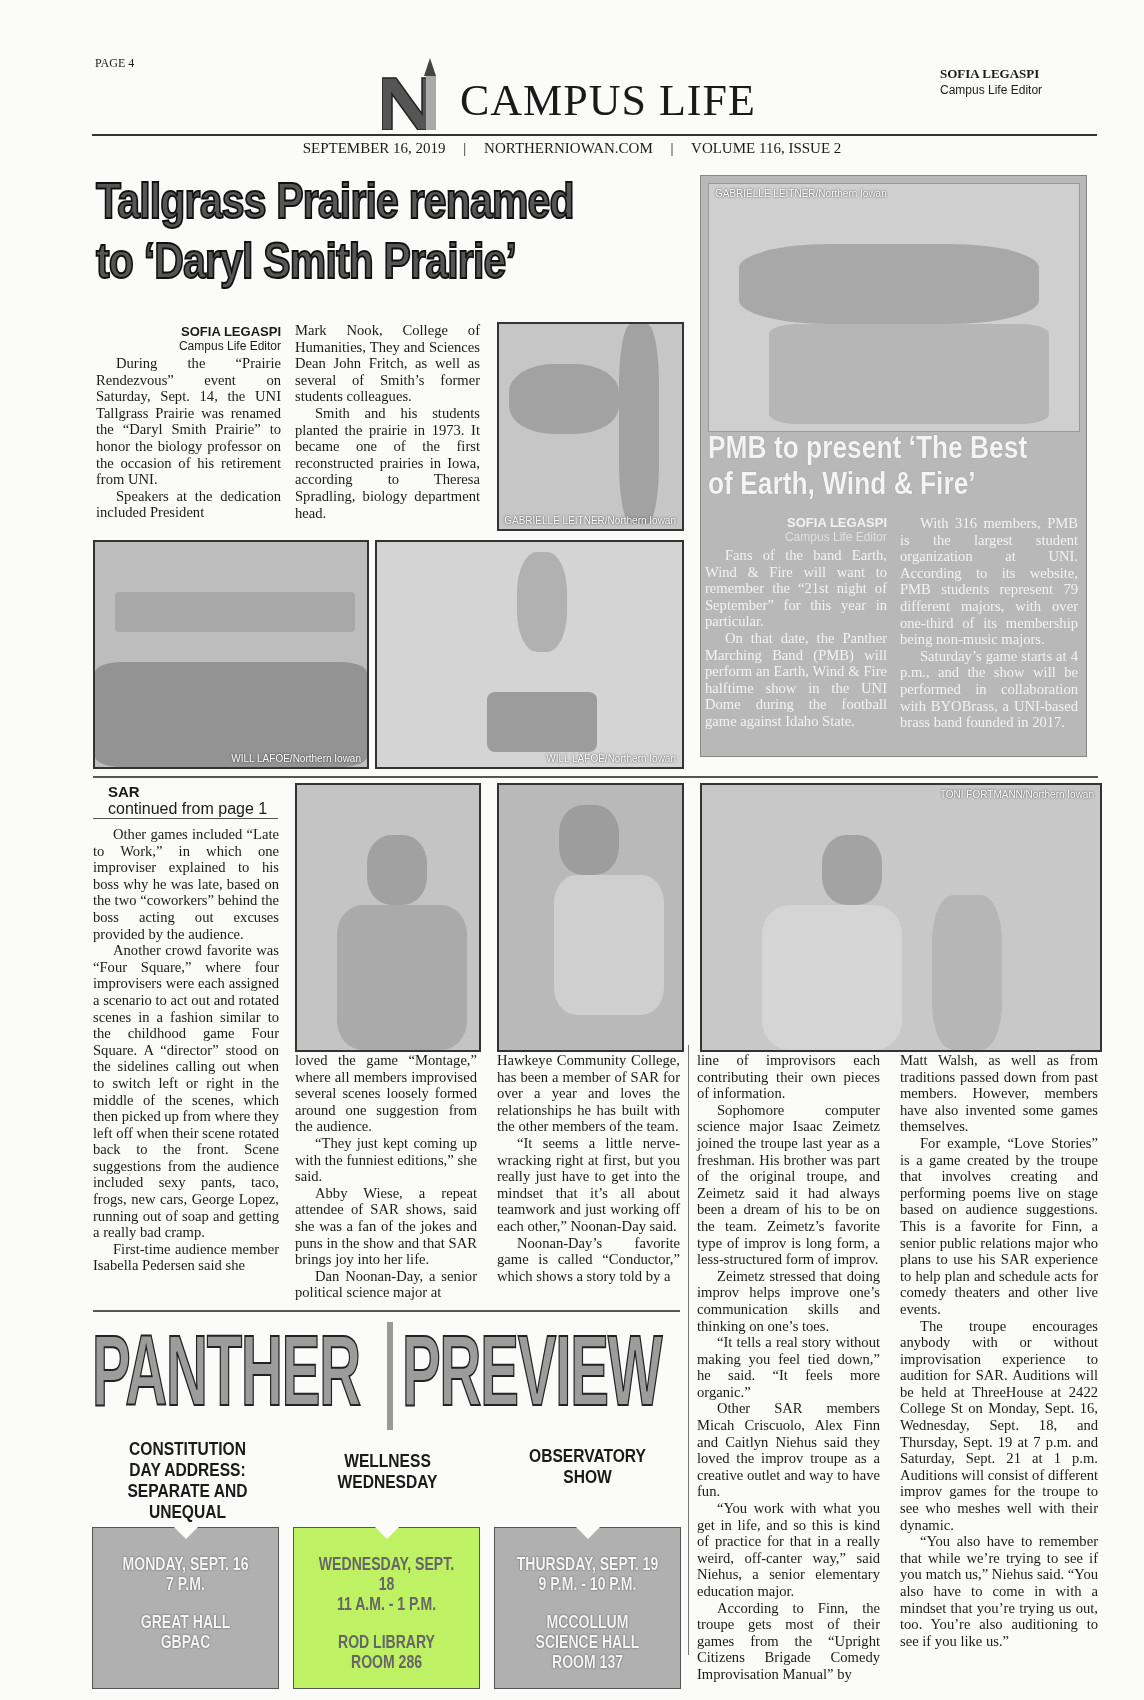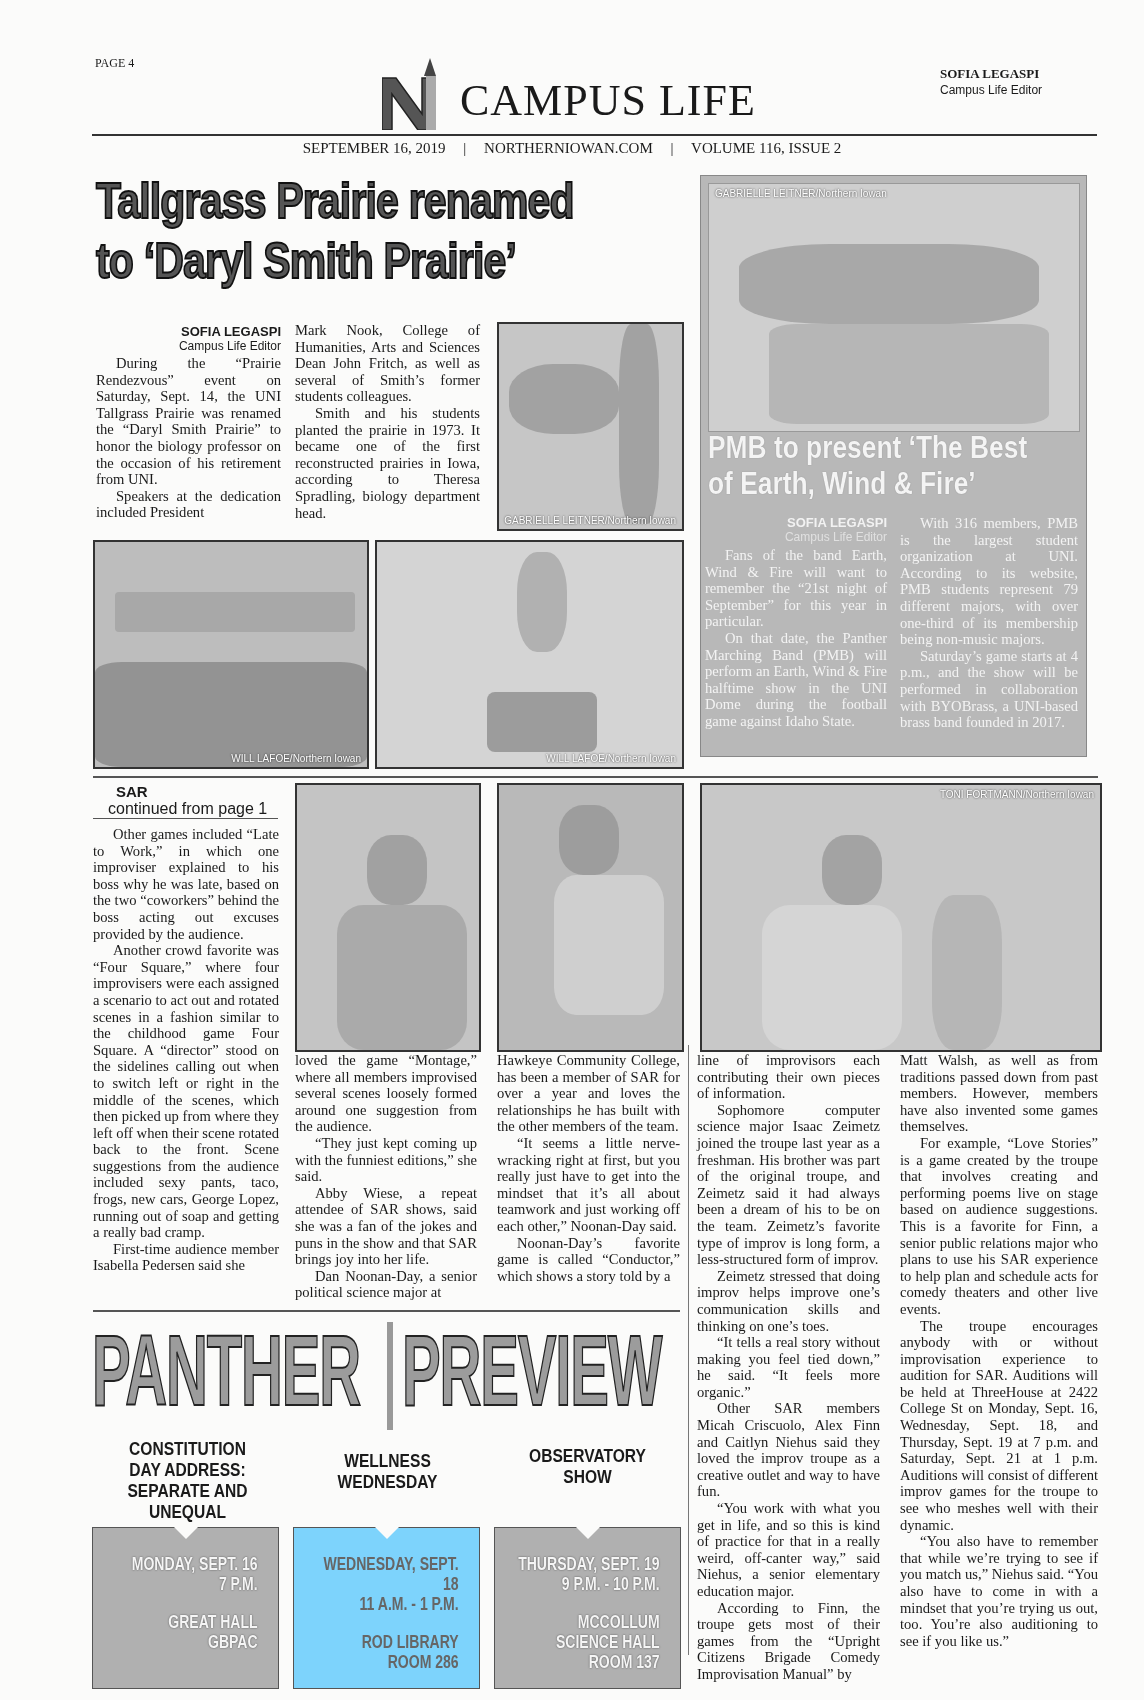--- a/index.html
+++ b/index.html
@@ -39,27 +39,27 @@
   
   #pmb-box { left: 700px; top: 175px; width: 385px; height: 580px; background: #b8b8b8; border: 1px solid #888; }
   #pmb-photo { left: 708px; top: 183px; width: 370px; height: 247px; background: #cfcfcf; border: 1px solid #999; }
   .pmb-head { color: #f4f4f4; font-family: "Liberation Sans", sans-serif; font-weight: bold; font-size: 31px; transform: scaleX(0.85); transform-origin: left top; white-space: nowrap; text-shadow: 0 0 1px #777; }
   .pmb-text { color: #f3f3f3; }
 
   
   .hrule { height: 2px; background: #555; }
 
   
-  #sar-label { left: 108px; top: 783px; font-size: 15px; font-weight: bold; font-family: "Liberation Sans", sans-serif; margin-left: 8px; }
+  #sar-label { left: 108px; top: 783px; font-size: 15px; font-weight: bold; font-family: "Liberation Sans", sans-serif; }
   #sar-cont { left: 108px; top: 800px; font-size: 16px; font-family: "Liberation Sans", sans-serif; }
 
   
   .pp-word { font-family: "Liberation Sans", sans-serif; font-weight: bold; font-size: 100px; color: #9c9c9c; -webkit-text-stroke: 2px #222; transform: scaleX(0.58); transform-origin: left top; white-space: nowrap; letter-spacing: -2px; line-height: 100px; }
   .evt-title { font-family: "Liberation Sans", sans-serif; font-weight: bold; font-size: 19px; line-height: 21px; text-align: center; transform: scaleX(0.82); transform-origin: center top; }
-  .evt-box { border: 1px solid #555; background: #b0b0b0; text-align: right; }
+  .evt-box { border: 1px solid #555; background: #b0b0b0; text-align: center; }
   .evt-box .notch { position: absolute; left: 50%; top: -1px; margin-left: -12px; width: 0; height: 0;
     border-left: 12px solid transparent; border-right: 12px solid transparent; border-top: 12px solid #fbfbfa; }
   .evt-line { font-family: "Liberation Sans", sans-serif; font-weight: bold; font-size: 18px; line-height: 20px; color: #f5f5f5; text-shadow: 0 0 2px #444; transform: scaleX(0.78); }
 </style>
 </head>
 <body>
 
 <div class="abs" id="page-num">PAGE 4</div>
 <div class="abs" id="logo">
   <svg width="70" height="72" viewBox="0 0 70 72">
@@ -85,21 +85,21 @@
 
 <div class="abs" style="left:96px; top:324px; width:185px;">
   <div class="byline-name">SOFIA LEGASPI</div>
   <div class="byline-role">Campus Life Editor</div>
 </div>
 <div class="abs col" style="left:96px; top:355px; width:185px;">
   <p>During the “Prairie Rendezvous” event on Saturday, Sept. 14, the UNI Tallgrass Prairie was renamed the “Daryl Smith Prairie” to honor the biology professor on the occasion of his retirement from UNI.</p>
   <p>Speakers at the dedication included President</p>
 </div>
 <div class="abs col" style="left:295px; top:322px; width:185px;">
-  <p style="text-indent:0">Mark Nook, College of Humanities, Arts and Sciences Dean John Fritch, as well as several of Smith’s former students colleagues.</p>
+  <p style="text-indent:0">Mark Nook, College of Humanities, They and Sciences Dean John Fritch, as well as several of Smith’s former students colleagues.</p>
   <p>Smith and his students planted the prairie in 1973. It became one of the first reconstructed prairies in Iowa, according to Theresa Spradling, biology department head.</p>
 </div>
 
 <div class="abs photo" style="left:497px; top:322px; width:183px; height:205px; background:#c6c6c6;">
   <div class="ph-shape" style="left:10px; top:40px; width:110px; height:70px;"></div>
   <div class="ph-shape" style="left:120px; top:0px; width:40px; height:200px; border-radius:30%;"></div>
   <div class="credit" style="right:6px; bottom:3px;">GABRIELLE LEITNER/Northern Iowan</div>
 </div>
 <div class="abs photo" style="left:93px; top:540px; width:272px; height:225px;">
   <div class="ph-shape" style="left:0; top:120px; width:272px; height:105px; border-radius:10%; background:#777;"></div>
@@ -197,21 +197,21 @@
 <div class="abs evt-title" style="left:95px; top:1438px; width:185px; height:66px; padding-top:0;">CONSTITUTION DAY ADDRESS: SEPARATE AND UNEQUAL</div>
 <div class="abs evt-box" style="left:92px; top:1527px; width:185px; height:160px;">
   <div class="notch"></div>
   <div class="evt-line" style="margin-top:26px;">MONDAY, SEPT. 16</div>
   <div class="evt-line">7 P.M.</div>
   <div class="evt-line" style="margin-top:18px;">GREAT HALL</div>
   <div class="evt-line">GBPAC</div>
 </div>
 
 <div class="abs evt-title" style="left:295px; top:1450px; width:185px;">WELLNESS WEDNESDAY</div>
-<div class="abs evt-box" style="left:293px; top:1527px; width:185px; height:160px; background:#7dd3fc;">
+<div class="abs evt-box" style="left:293px; top:1527px; width:185px; height:160px; background:#bef264;">
   <div class="notch"></div>
   <div class="evt-line" style="margin-top:26px; color:#666; text-shadow:none;">WEDNESDAY, SEPT. 18</div>
   <div class="evt-line" style="color:#666; text-shadow:none;">11 A.M. - 1 P.M.</div>
   <div class="evt-line" style="margin-top:18px; color:#666; text-shadow:none;">ROD LIBRARY</div>
   <div class="evt-line" style="color:#666; text-shadow:none;">ROOM 286</div>
 </div>
 
 <div class="abs evt-title" style="left:495px; top:1445px; width:185px;">OBSERVATORY SHOW</div>
 <div class="abs evt-box" style="left:494px; top:1527px; width:185px; height:160px;">
   <div class="notch"></div>

